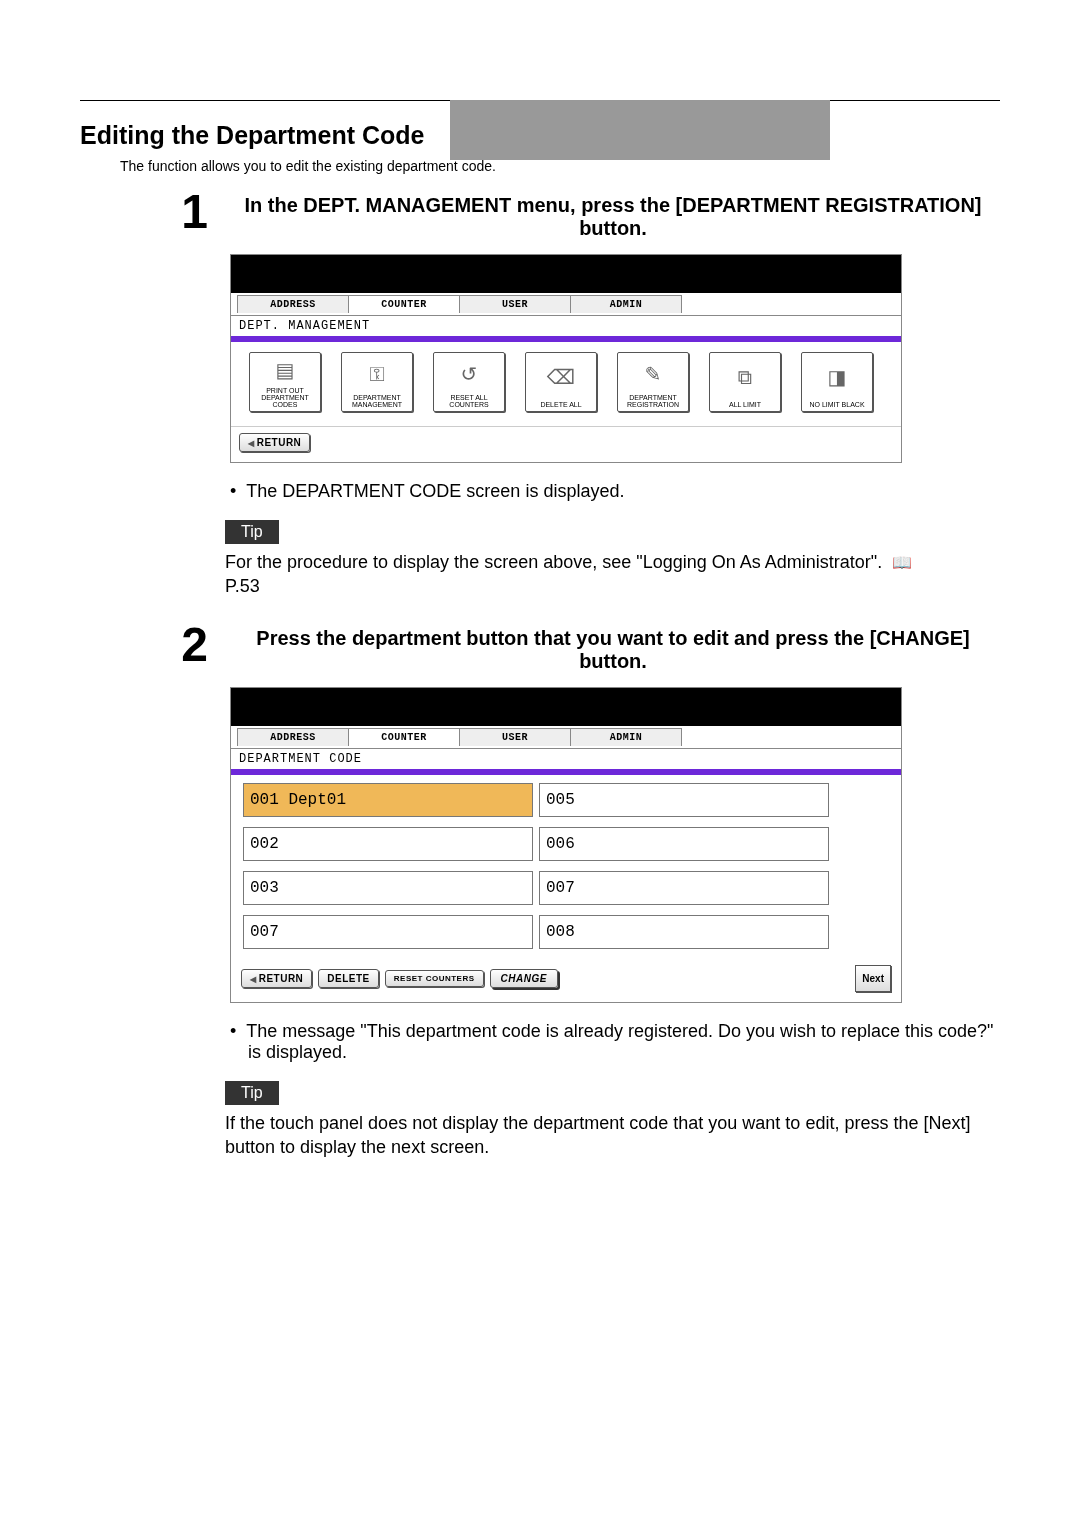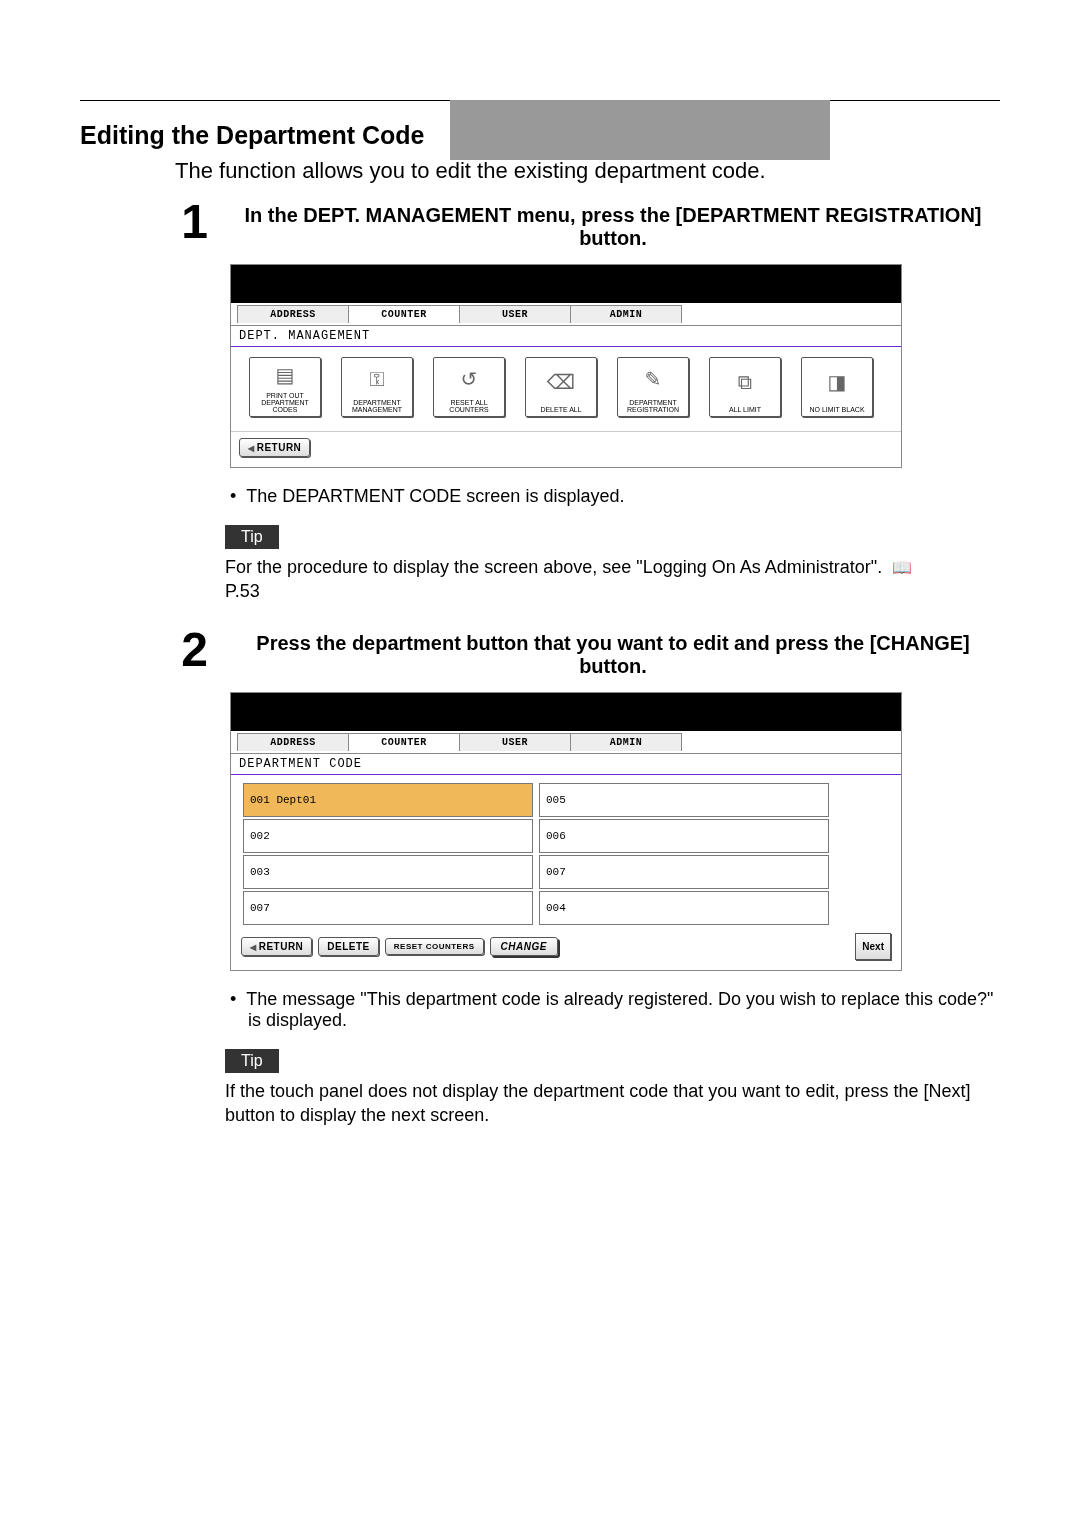--- a/index.html
+++ b/index.html
@@ -31,22 +31,22 @@
     border-top: 1.5px solid #000;
     margin: 0;
   }
   .top-rule { margin-top: 100px; }
   h1.section-title {
     font-size: 25px;
     font-weight: bold;
     margin: 20px 0 8px 0;
   }
   .intro-text {
-    margin-left: 95px;
-    font-size: 22px;
+    margin-left: 40px;
+    font-size: 14px;
     margin-bottom: 14px;
   }
   .step {
     display: flex;
     align-items: flex-start;
     margin-bottom: 8px;
   }
   .step-num {
     font-size: 48px;
     font-weight: bold;
@@ -100,21 +100,21 @@
     background: #fff;
     position: relative;
     z-index: 2;
     box-shadow: 0 1px 0 #fff;
   }
   .ss-sublabel {
     font-family: "Courier New", monospace;
     font-size: 12px;
     letter-spacing: 1px;
     padding: 3px 8px;
-    border-bottom: 1px solid #6d28d9;
+    border-bottom: 6px solid #6d28d9;
   }
   .ss-icon-row {
     display: flex;
     justify-content: flex-start;
     gap: 20px;
     padding: 10px 18px 14px 18px;
     background: #fff;
   }
   .ss-icon-btn {
     width: 70px;
@@ -170,23 +170,23 @@
     padding: 8px 16px 4px 12px;
   }
   .dept-col {
     width: 290px;
     margin-right: 6px;
   }
   .dept-cell {
     border: 1px solid #777;
     height: 22px;
     font-family: "Courier New", monospace;
-    font-size: 11px;
+    font-size: 16px;
     padding: 16px 6px;
-    margin-bottom: 2px;
+    margin-bottom: 10px;
     box-sizing: border-box;
     display: flex;
     align-items: center;
   }
   .dept-cell.selected { background: #f0b858; }
   .ss-btn-bar2 {
     padding: 2px 10px 10px 10px;
     display: flex;
     align-items: center;
     gap: 6px;
@@ -340,21 +340,21 @@
       <div class="dept-col">
         <div class="dept-cell selected">001 Dept01</div>
         <div class="dept-cell">002</div>
         <div class="dept-cell">003</div>
         <div class="dept-cell">007</div>
       </div>
       <div class="dept-col">
         <div class="dept-cell">005</div>
         <div class="dept-cell">006</div>
         <div class="dept-cell">007</div>
-        <div class="dept-cell">004</div>
+        <div class="dept-cell">008</div>
       </div>
     </div>
 
     <div class="ss-btn-bar2">
       <div class="ss-small-btn arrow">RETURN</div>
       <div class="ss-small-btn">DELETE</div>
       <div class="ss-small-btn" style="font-size:8px;">RESET COUNTERS</div>
       <div class="ss-small-btn thick">CHANGE</div>
       <div class="spacer"></div>
       <div class="ss-next-btn">Next</div>

